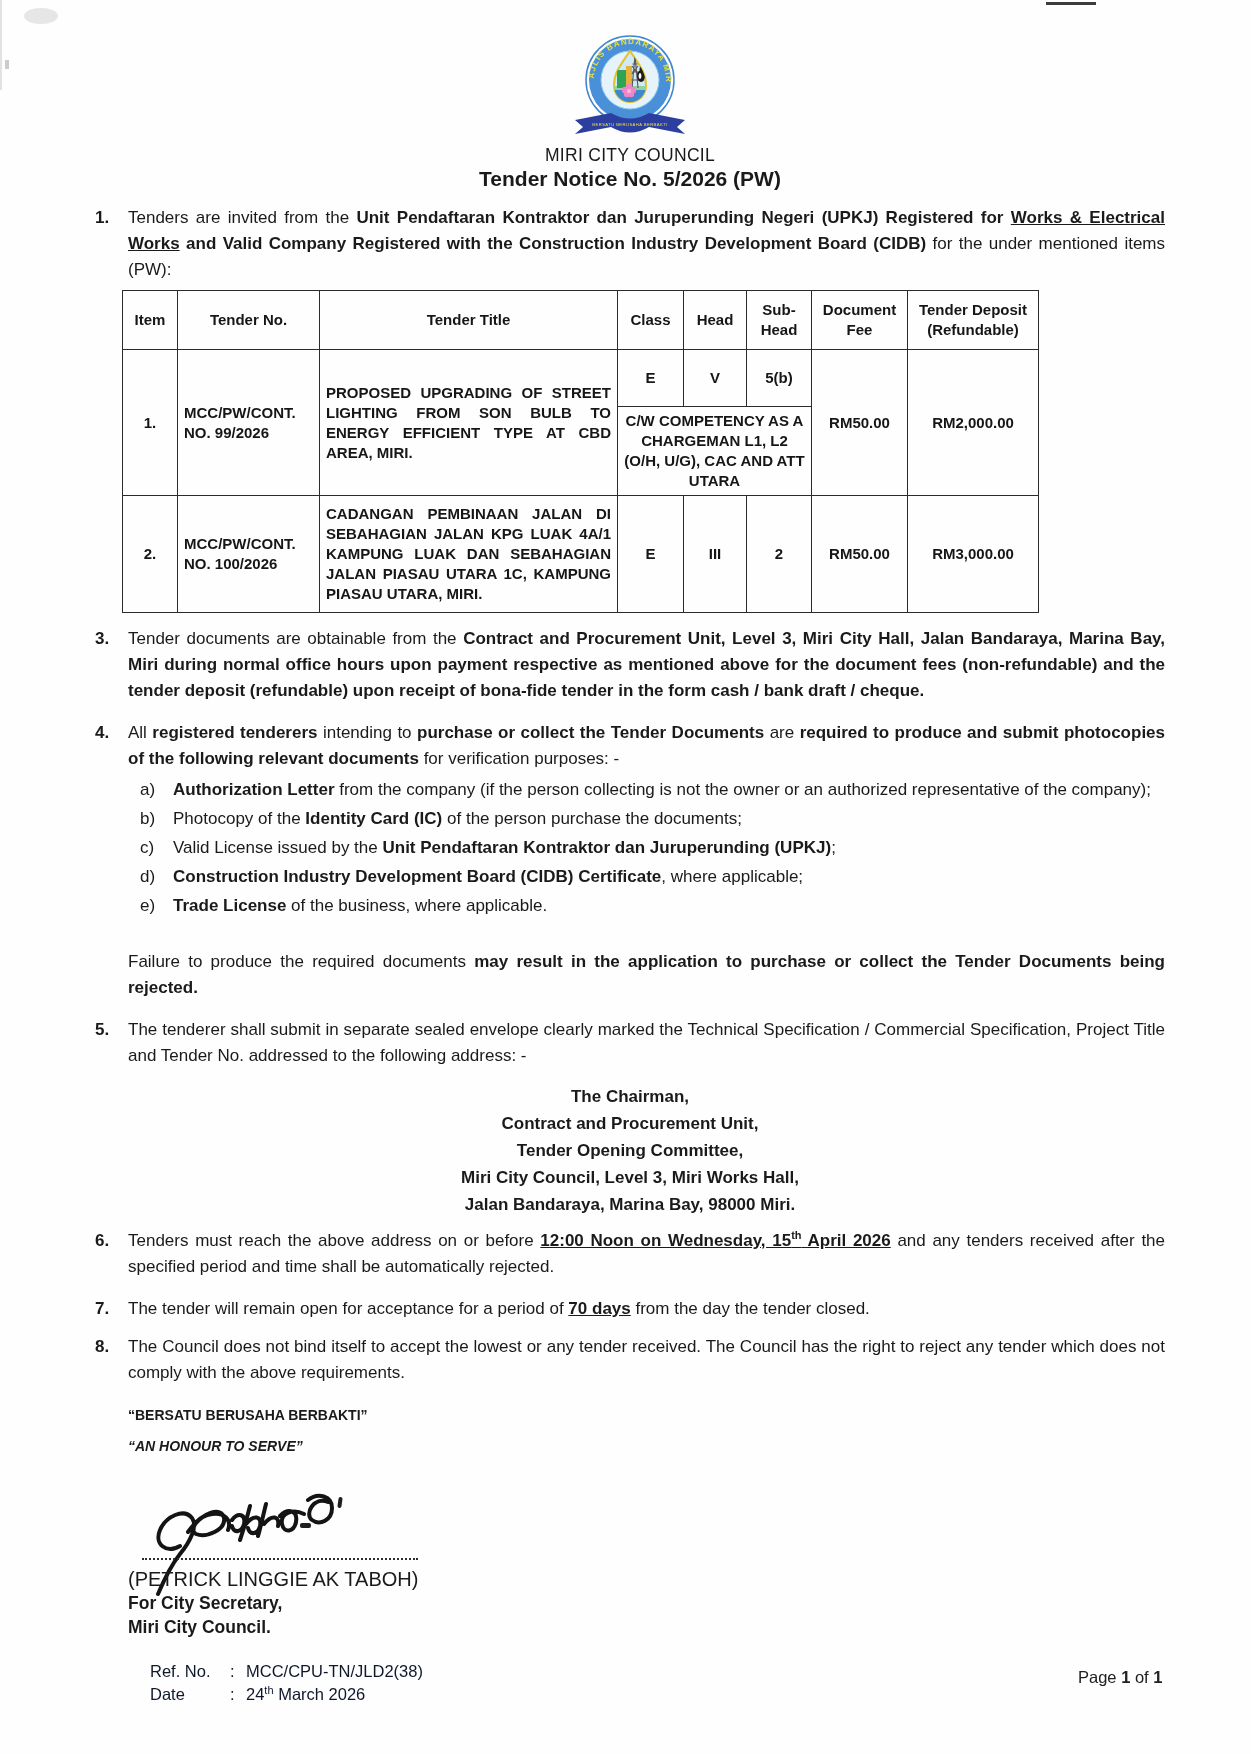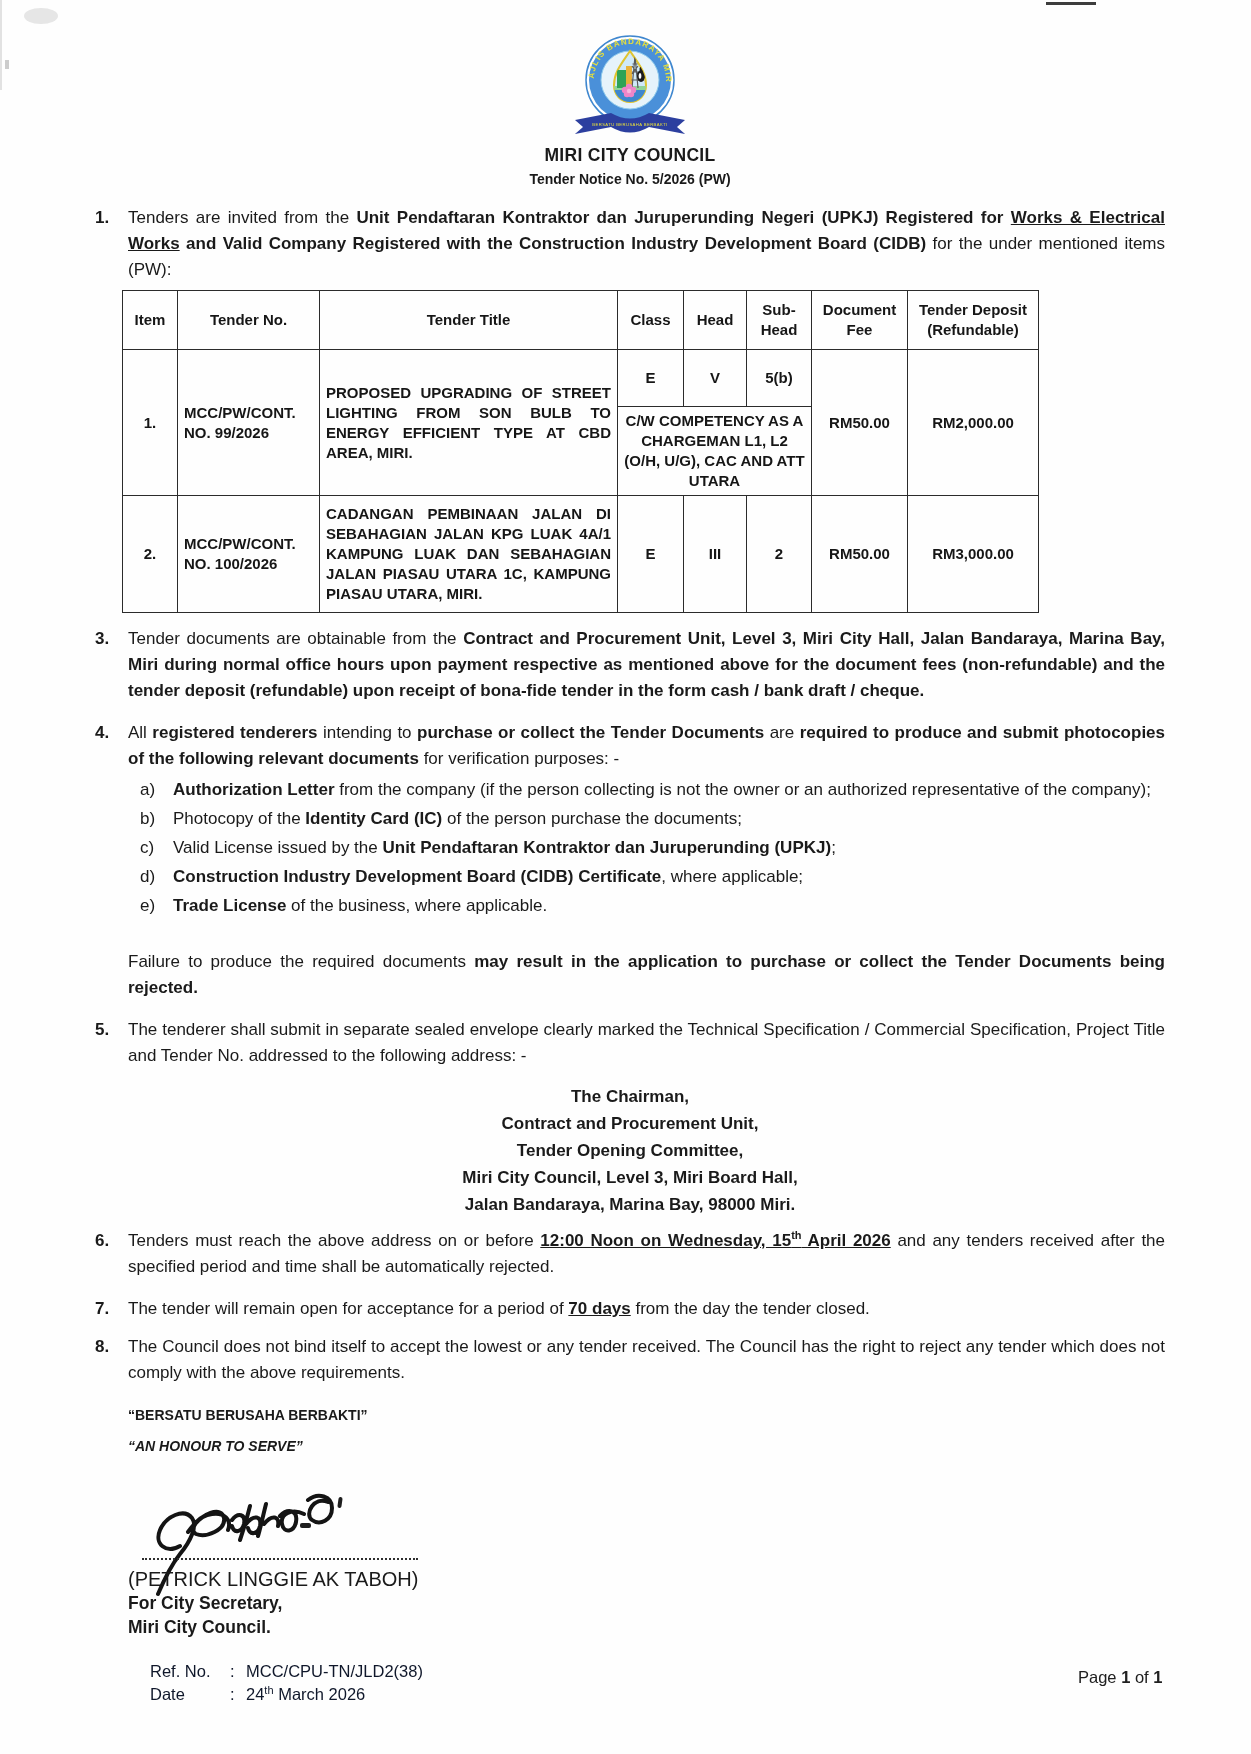--- a/index.html
+++ b/index.html
@@ -8,22 +8,22 @@
     background:#fefefe; color:#1a1a1a;
     font-family:"Liberation Sans", sans-serif;
     font-size:17px; line-height:26px;
   }
   .content{box-sizing:border-box; height:100%; padding:30px 86px 0 95px; overflow:hidden;}
   .u{text-decoration:underline;}
   sup{font-size:11px; line-height:0;}
   
   .header{text-align:center;}
   .logo{display:block; margin:4px auto 0;}
-  .org-name{font-weight:700; font-size:17.5px; line-height:20px; margin:3px 0 0; letter-spacing:.3px;}
-  .notice-no{font-weight:700; font-size:14px; line-height:20px; margin:4px 0 16px;}
+  .org-name{font-weight:400; font-size:17.5px; line-height:20px; margin:3px 0 0; letter-spacing:.3px;}
+  .notice-no{font-weight:700; font-size:21px; line-height:20px; margin:4px 0 16px;}
   
   .para{position:relative; padding-left:33px; margin:13px 0 0; text-align:justify;}
   .para .num{position:absolute; left:0; top:0; font-weight:700;}
   .para.no-num{margin-top:30px;}
   .mt16{margin-top:16px;} .mt12{margin-top:12px;} .mt10{margin-top:10px;}
   
   .tender-table{border-collapse:collapse; table-layout:fixed; width:916px;
     margin:7px 0 0 27px; font-size:15px; line-height:20px; color:#161616;}
   .tender-table th,.tender-table td{border:1.6px solid #2b2b2b; padding:4px 6px; vertical-align:middle; overflow:hidden;}
   .tender-table th{font-weight:700; text-align:center; white-space:pre-line; height:50px;}
@@ -186,21 +186,21 @@
     </div>
 
     <div class="para no-num"><span>Failure to produce the required documents </span><b>may result in the application to purchase or collect the Tender Documents being rejected.</b></div>
 
     <div class="para mt16"><span class="num">5.</span><span>The tenderer shall submit in separate sealed envelope clearly marked the Technical Specification / Commercial Specification, Project Title and Tender No. addressed to the following address: -</span></div>
 
     <div class="address">
       <div>The Chairman,</div>
       <div>Contract and Procurement Unit,</div>
       <div>Tender Opening Committee,</div>
-      <div>Miri City Council, Level 3, Miri Board Hall,</div>
+      <div>Miri City Council, Level 3, Miri Works Hall,</div>
       <div>Jalan Bandaraya, Marina Bay, 98000 Miri.</div>
     </div>
 
     <div class="para mt10"><span class="num">6.</span><span>Tenders must reach the above address on or before </span><b class="u"><span>12:00 Noon on Wednesday, 15</span><sup>th</sup><span> April 2026</span></b><span> and any tenders received after the specified period and time shall be automatically rejected.</span></div>
 
     <div class="para mt16"><span class="num">7.</span><span>The tender will remain open for acceptance for a period of </span><b class="u">70 days</b><span> from the day the tender closed.</span></div>
 
     <div class="para mt12"><span class="num">8.</span><span>The Council does not bind itself to accept the lowest or any tender received. The Council has the right to reject any tender which does not comply with the above requirements.</span></div>
 
     <div class="motto">

